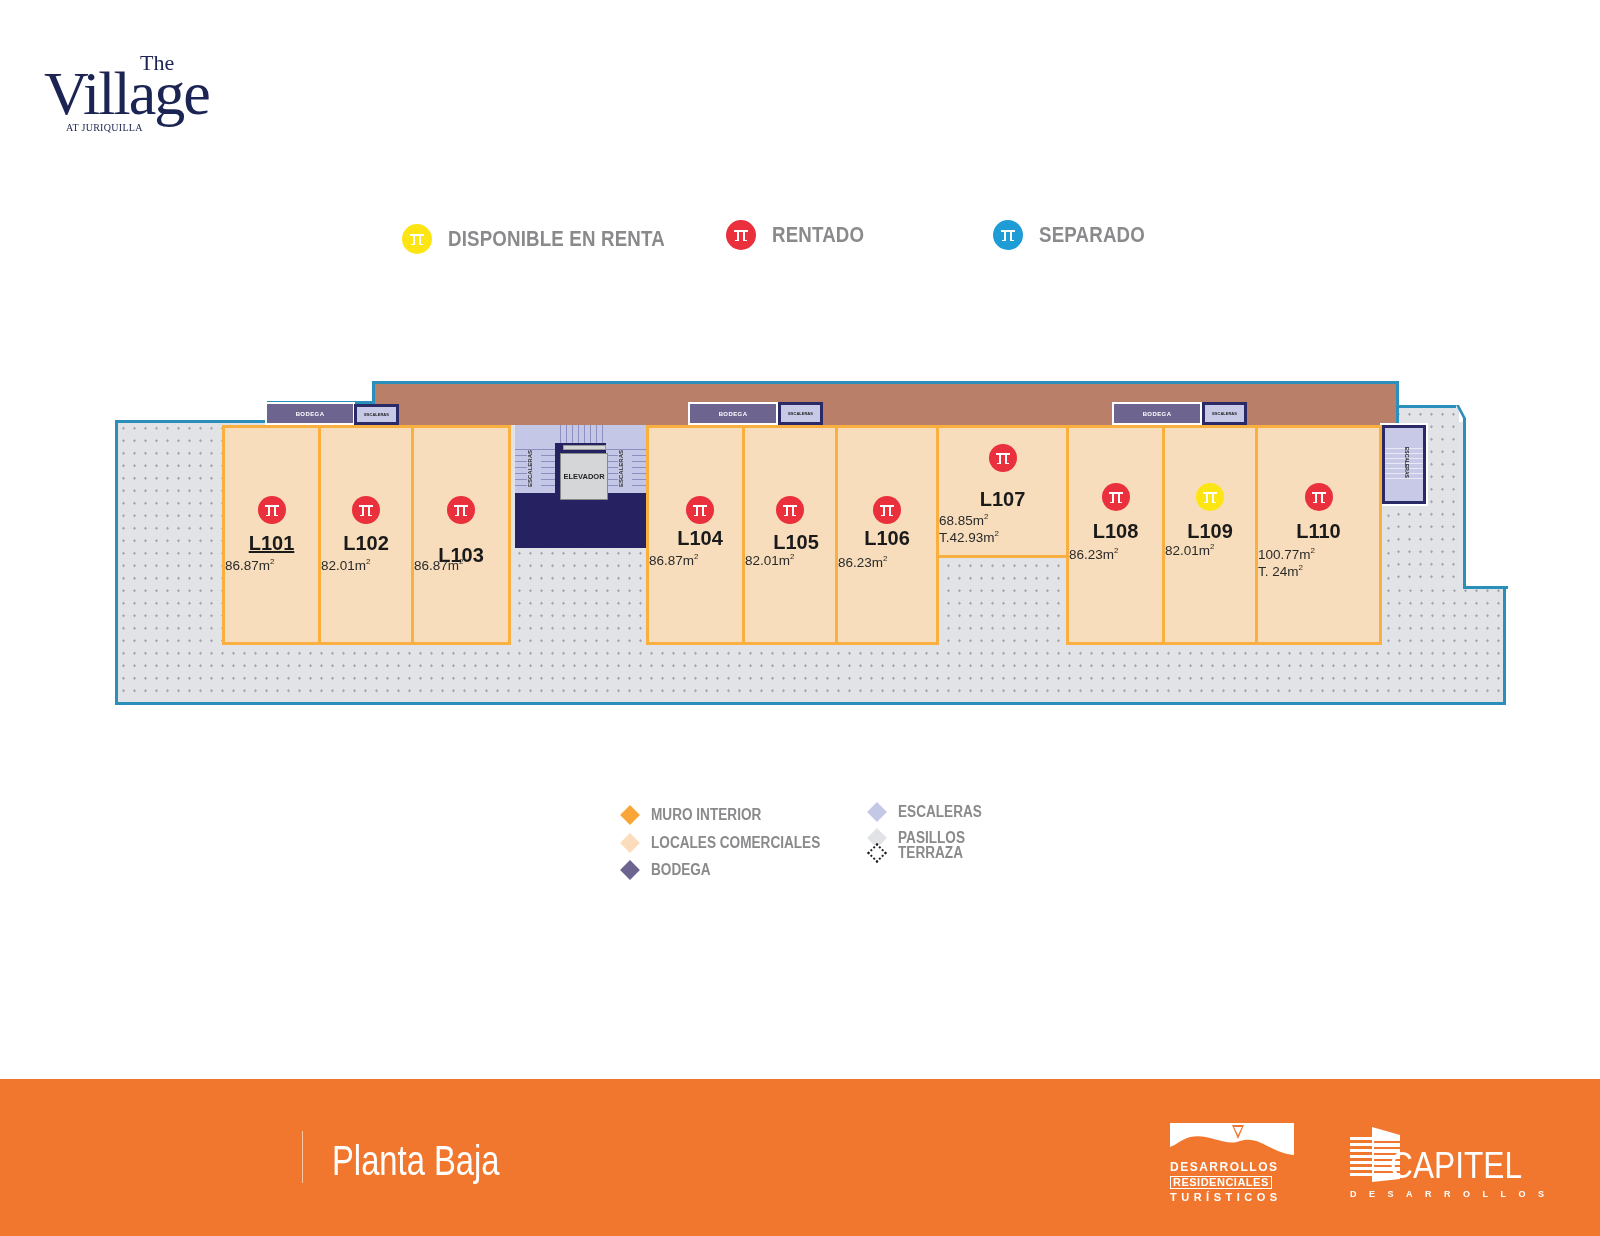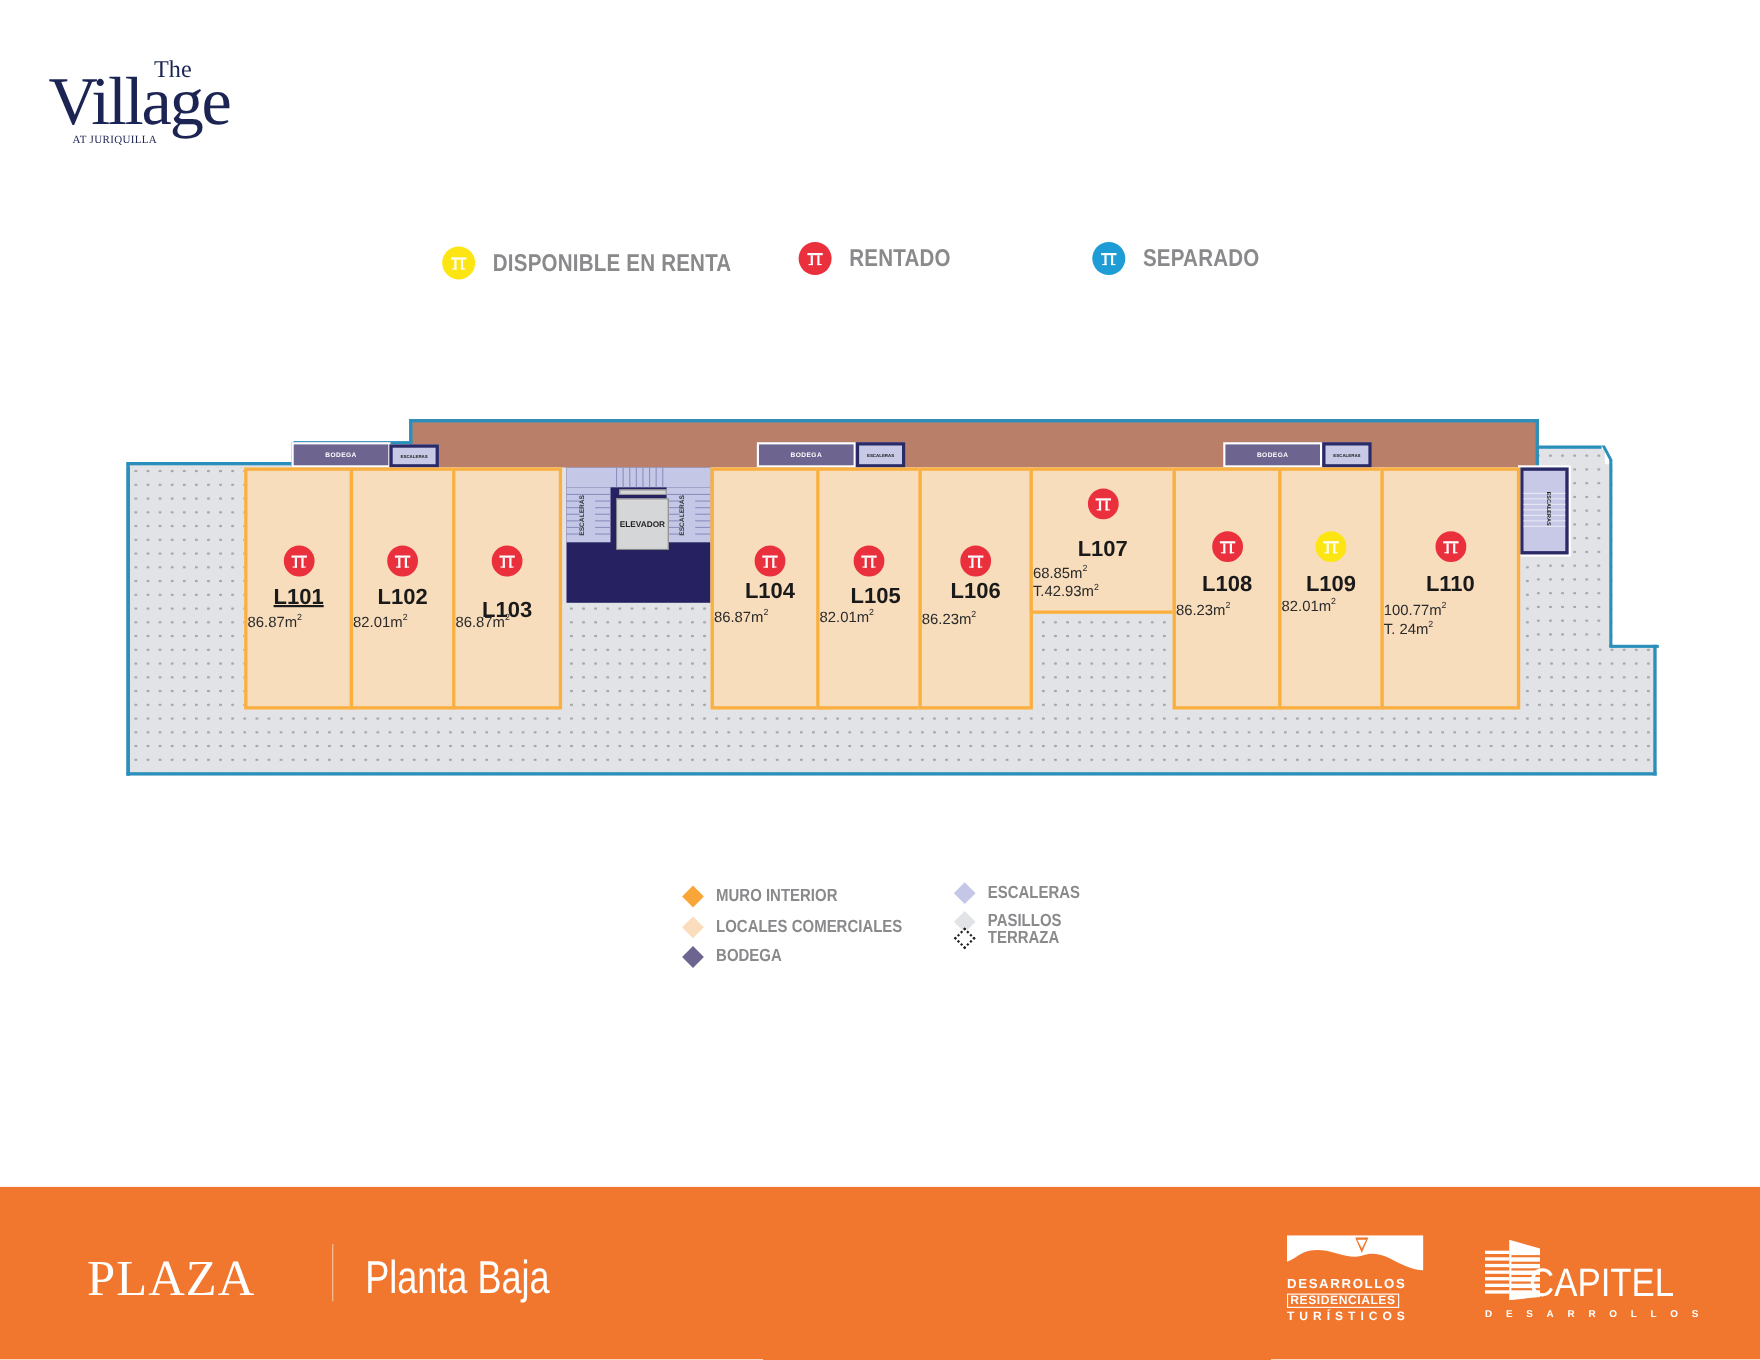--- a/index.html
+++ b/index.html
@@ -337,21 +337,20 @@
     <div class="diamond" style="background:#e2e3e6;"></div>
     <span class="legend-label">PASILLOS</span>
   </div>
   <div class="legend-item" style="left:870px; top:44px;">
     <div class="diamond" style="background:#fff; border:2px dotted #222;"></div>
     <span class="legend-label">TERRAZA</span>
   </div>
 </div>
 
 <div class="footer">
-  <span class="plaza">PLAZA</span>
   <div class="sep"></div>
   <span class="planta">Planta Baja</span>
 
   <div class="drt">
     <svg class="shape" viewBox="0 0 124 32">
       <path d="M0,0 H124 V32 C100,30 90,12 70,18 C55,24 40,10 20,14 C12,16 6,22 0,24 Z" fill="#fff"></path>
       <path d="M62,2 L74,2 L68,16 Z" fill="#f1772e"></path>
       <path d="M64,4 L72,4 L68,12 Z" fill="#fff"></path>
     </svg>
     <span class="l1">DESARROLLOS</span>

